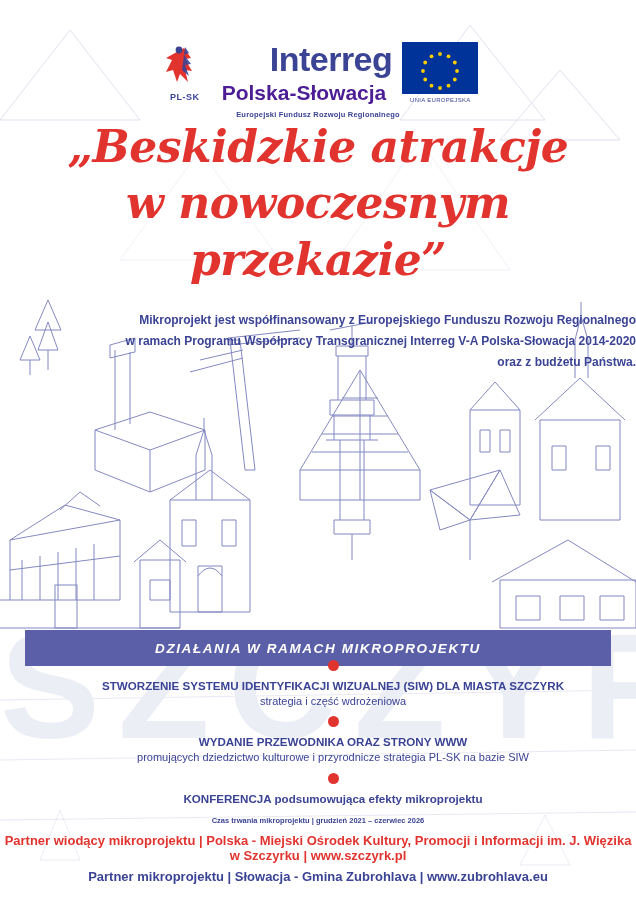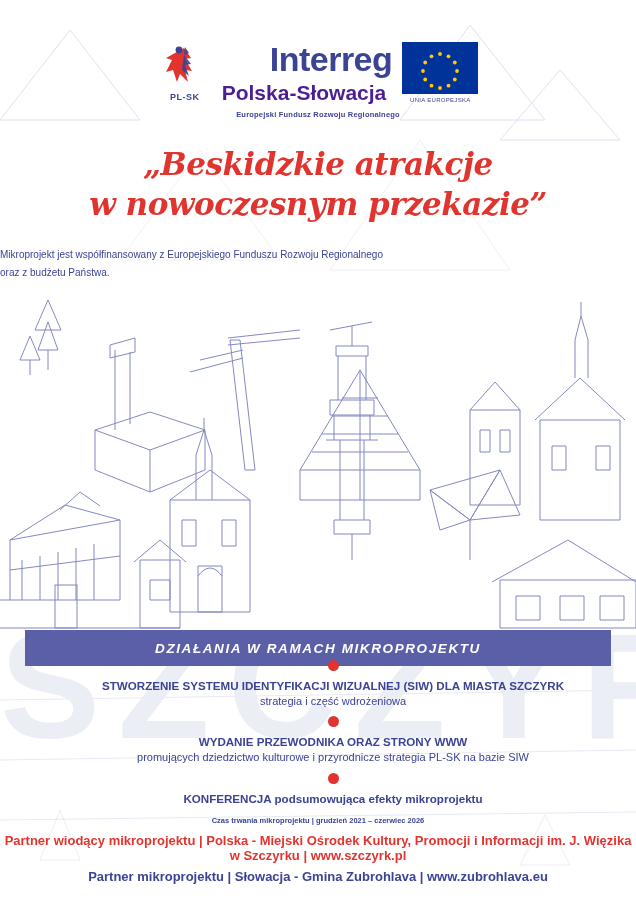--- a/index.html
+++ b/index.html
@@ -112,39 +112,38 @@
     color: #3b4395;
     margin-top: 7px;
     letter-spacing: 0.2px;
   }
 
   
   .main-title {
     position: relative;
     z-index: 5;
     text-align: center;
-    margin-top: 26px;
     color: #e2342f;
     font-family: "DejaVu Serif", serif;
     font-weight: bold;
     font-style: italic;
-    font-size: 31px;
+    font-size: 44px;
     line-height: 1.28;
     letter-spacing: -0.5px;
   }
   .main-title .l2 { display: block; }
 
   .intro {
     position: relative;
     z-index: 5;
-    text-align: left;
+    text-align: right;
     margin-top: 22px;
     color: #3b4395;
-    font-size: 10px;
-    font-weight: normal;
+    font-size: 12px;
+    font-weight: bold;
     line-height: 1.75;
   }
 
   
   .banner {
     position: absolute;
     left: 25px;
     top: 630px;
     width: 586px;
     height: 36px;
@@ -376,20 +375,21 @@
     <div class="funds-line">Europejski Fundusz Rozwoju Regionalnego</div>
   </div>
 
   <div class="main-title">
     <span>„Beskidzkie atrakcje</span>
     <span class="l2">w nowoczesnym przekazie”</span>
   </div>
 
   <div class="intro">
     <div>Mikroprojekt jest współfinansowany z Europejskiego Funduszu Rozwoju Regionalnego</div>
+    <div>w ramach Programu Współpracy Transgranicznej Interreg V-A Polska-Słowacja 2014-2020</div>
     <div>oraz z budżetu Państwa.</div>
   </div>
 
   <div class="banner">
     <div class="banner-text">DZIAŁANIA W RAMACH MIKROPROJEKTU</div>
   </div>
 
   <div class="actions">
 
     <div class="action-block">

